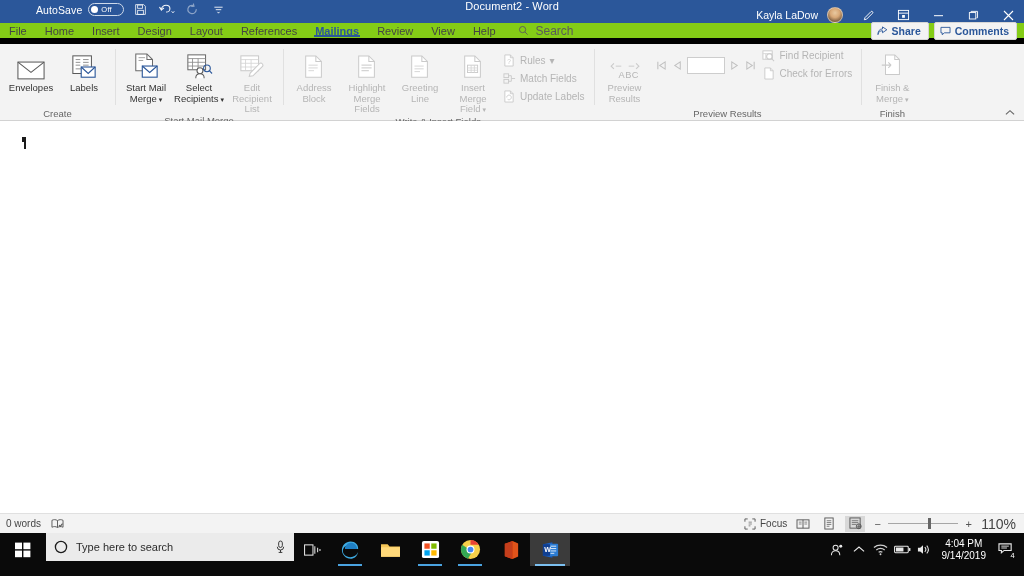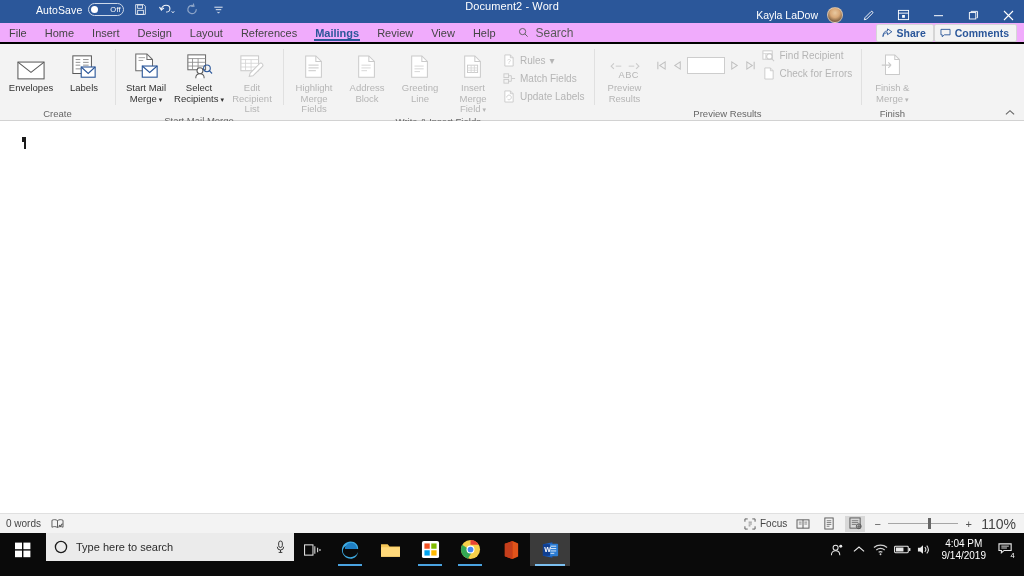--- a/index.html
+++ b/index.html
@@ -14,21 +14,21 @@
 
   
   .titlebar {
     height: 23px; background: #2b579a; color: #ffffff;
     display: flex; align-items: flex-start; position: relative; flex: none; padding-left: 28px;
   }
   .tb-left { display: flex; align-items: center; padding-left: 8px; gap: 6px; }
   .autosave-label { font-size: 10.5px; color: #ffffff; letter-spacing: .1px; }
   .autosave-toggle {
     width: 36px; height: 13px; border: 1px solid #cdd9ea; border-radius: 7px;
-    display: flex; align-items: center; gap: 12px; padding-left: 2px;
+    display: flex; align-items: center; gap: 3px; padding-left: 2px;
   }
   .autosave-knob { width: 7px; height: 7px; border-radius: 50%; background: #ffffff; flex: none; }
   .autosave-state { font-size: 7.5px; color: #ffffff; letter-spacing: .2px; }
   .tb-icon {
     width: 20px; height: 19px; display: flex; align-items: center; justify-content: center;
     color: #ffffff; opacity: .95;
   }
   .tb-icon.dim { opacity: .45; }
   .tb-title {
     position: absolute; left: 0; right: 0; text-align: center;
@@ -44,35 +44,35 @@
     background: radial-gradient(circle at 50% 35%, #e8c9a0 0%, #d8a877 40%, #8a6a4a 70%, #5c4730 100%);
     border: 1px solid rgba(255,255,255,.5);
   }
   .wbtn {
     width: 31px; height: 23px; display: flex; align-items: center; justify-content: center;
     color: #fff;
   }
 
   
   .tabbar {
-    height: 21px; background: #f0abfc; display: flex; align-items: stretch;
-    position: relative; flex: none; border-bottom: 2px solid #000000;
+    height: 21px; background: #84cc16; display: flex; align-items: stretch;
+    position: relative; flex: none; border-bottom: 6px solid #000000;
   }
   .tab {
     padding: 0 9px; font-size: 11px; color: #444444;
     display: flex; align-items: center; position: relative; white-space: nowrap;
   }
   .tab.active { color: #2b579a; font-weight: bold; }
   .tab.active::after {
     content: ""; position: absolute; left: 8px; right: 8px; bottom: 1px;
     height: 2px; background: #2b579a;
   }
   .search-box { display: flex; align-items: center; gap: 7px; padding: 0 9px; margin-left: 4px; }
   .search-text { font-size: 12px; color: #5a5a5a; }
-  .tabbar-right { margin-left: auto; display: flex; align-items: center; padding-right: 7px; }
+  .tabbar-right { margin-left: auto; display: flex; align-items: center; gap: 5px; padding-right: 7px; }
   .pill {
     display: flex; align-items: center; gap: 4px; font-size: 10.5px; color: #2b579a;
     border: 1px solid #d6d6d6; border-radius: 2px; padding: 2px 7px 2px 5px; background: #f3f3f3;
     font-weight: bold;
   }
 
   
   .ribbon {
     height: 77px; background: #f3f3f3; display: flex; align-items: stretch;
     position: relative; flex: none; border-bottom: 1px solid #d2d2d2;
@@ -368,39 +368,39 @@
       <div class="group-label">Start Mail Merge</div>
     </div>
 
     <div class="group">
       <div class="group-body">
         <div class="bigbtn disabled">
           <span class="ico">
             <svg width="24" height="26" viewBox="0 0 26 28">
                 <path d="M4 2h11l6 6v17H4z" fill="#fff" stroke="#cacaca" stroke-width="1.1"></path>
                 <path d="M15 2v6h6" fill="none" stroke="#cacaca" stroke-width="1.1"></path>
-                <path d="M7 12h11M7 15h11M7 18h8" stroke="#d4d4d4" stroke-width="1.3"></path>
-              </svg>
-          </span>
-          <span class="lbl">
-            <span>Highlight</span>
-            <span>Merge Fields</span>
+                <path d="M7 12h10M7 15h10M7 18h6" stroke="#d4d4d4" stroke-width="1"></path>
+              </svg>
+          </span>
+          <span class="lbl">
+            <span>Address</span>
+            <span>Block</span>
           </span>
         </div>
         <div class="bigbtn disabled">
           <span class="ico">
             <svg width="24" height="26" viewBox="0 0 26 28">
                 <path d="M4 2h11l6 6v17H4z" fill="#fff" stroke="#cacaca" stroke-width="1.1"></path>
                 <path d="M15 2v6h6" fill="none" stroke="#cacaca" stroke-width="1.1"></path>
-                <path d="M7 12h10M7 15h10M7 18h6" stroke="#d4d4d4" stroke-width="1"></path>
-              </svg>
-          </span>
-          <span class="lbl">
-            <span>Address</span>
-            <span>Block</span>
+                <path d="M7 12h11M7 15h11M7 18h8" stroke="#d4d4d4" stroke-width="1.3"></path>
+              </svg>
+          </span>
+          <span class="lbl">
+            <span>Highlight</span>
+            <span>Merge Fields</span>
           </span>
         </div>
         <div class="bigbtn disabled">
           <span class="ico">
             <svg width="24" height="26" viewBox="0 0 26 28">
                 <path d="M4 2h11l6 6v17H4z" fill="#fff" stroke="#cacaca" stroke-width="1.1"></path>
                 <path d="M15 2v6h6" fill="none" stroke="#cacaca" stroke-width="1.1"></path>
                 <path d="M7 13h10M7 16h10M7 19h6" stroke="#d4d4d4" stroke-width="1"></path>
               </svg>
           </span>

